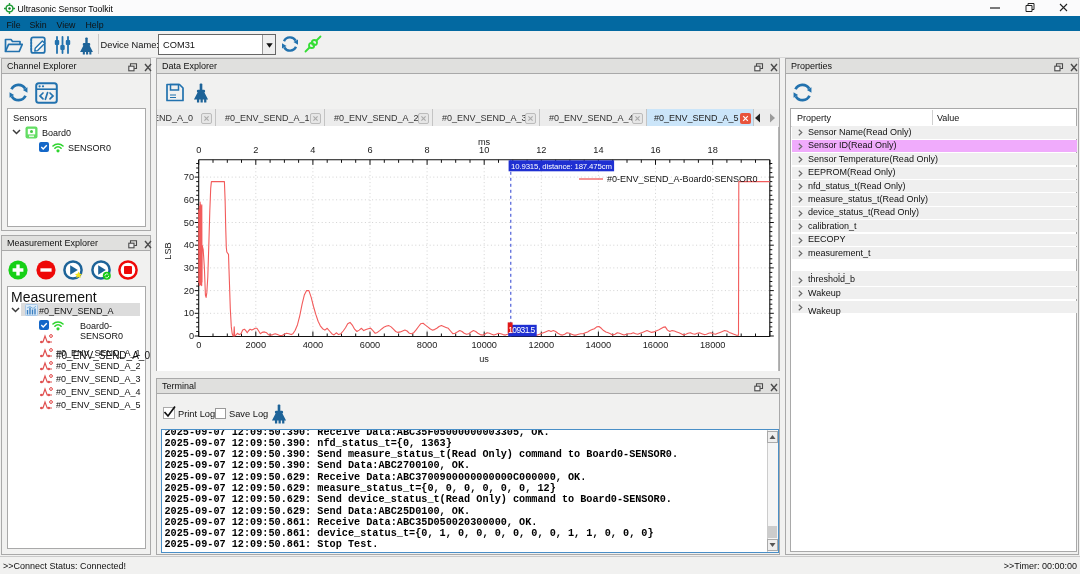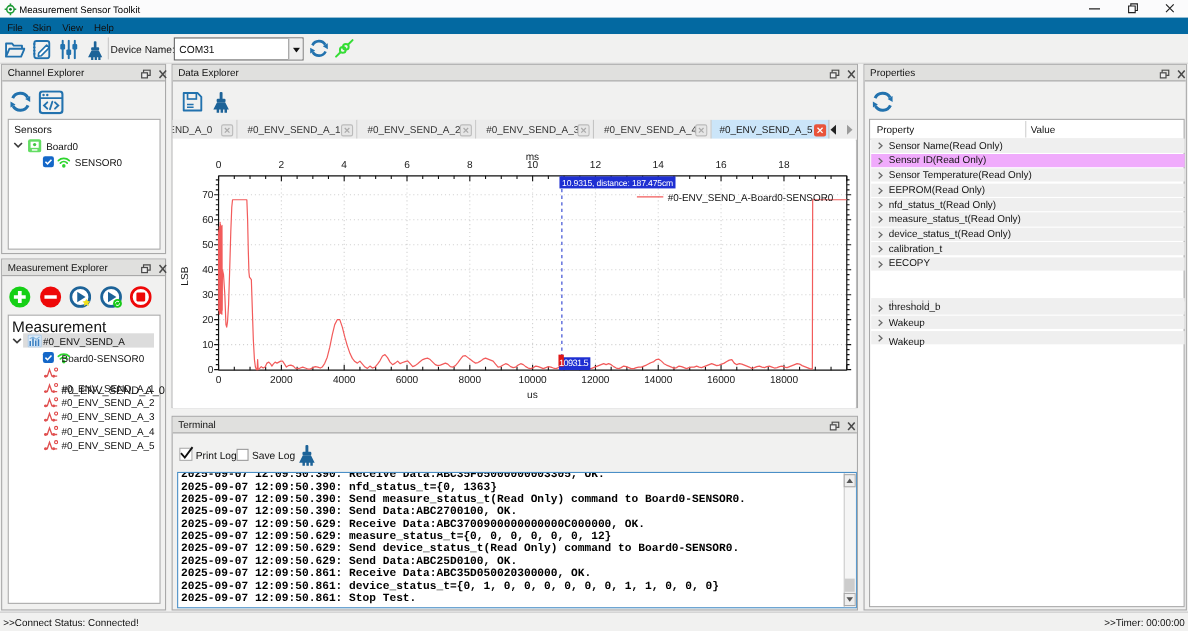--- a/index.html
+++ b/index.html
@@ -8,21 +8,21 @@
 .t9{font-size:9px;color:#111;position:absolute}
 </style></head>
 <body>
 
 <div style="position:absolute;left:0;top:0;width:1080px;height:16px;background:#fbfbfc">
     <svg style="position:absolute;left:4px;top:3px" width="11" height="11" viewBox="0 0 11 11">
 <circle cx="5.5" cy="5.5" r="3.4" fill="none" stroke="#1d9b35" stroke-width="1.4"></circle>
 <path d="M5.5 0v2.4M5.5 8.6V11M0 5.5h2.4M8.6 5.5H11" stroke="#1d9b35" stroke-width="1.4"></path>
 <circle cx="5.5" cy="5.5" r="1.2" fill="#14692a"></circle>
 </svg>
-<div class="t9" style="left:17.5px;top:4px;color:#000;font-size:8.7px">Measurement Sensor Toolkit</div>
+<div class="t9" style="left:17.5px;top:4px;color:#000;font-size:8.7px">Ultrasonic Sensor Toolkit</div>
 <svg style="position:absolute;left:988px;top:0" width="92" height="16" viewBox="0 0 92 16">
 <path d="M2 8h10" stroke="#222" stroke-width="1.2"></path>
 <path d="M38 5.5h6v6h-6zM40 5.5v-2h6v6h-2" stroke="#222" stroke-width="1" fill="none"></path>
 <path d="M72 4l7 7M79 4l-7 7" stroke="#222" stroke-width="1.1"></path>
 </svg>
   </div>
 
 <div style="position:absolute;left:0;top:16px;width:1080px;height:15px;background:#0369a1">
 <div class="t9" style="left:6.5px;top:3.5px;font-size:8.8px">File</div>
 <div class="t9" style="left:29.5px;top:3.5px;font-size:8.8px">Skin</div>
@@ -174,21 +174,21 @@
 </svg>
 <div class="t9" style="left:37px;top:69.5px">#0_ENV_SEND_A</div>
 <div style="position:absolute;left:37px;top:84px;width:10px;height:10px;background:#1467c8;border-radius:2px"></div>
 <svg style="position:absolute;left:37px;top:84px" width="10" height="10" viewBox="0 0 10 10">
       <path d="M2.3 5.1 L4.2 7 L7.8 3.2" stroke="#fff" stroke-width="1.4" fill="none"></path>
     </svg>
     <svg style="position:absolute;left:50px;top:83px" width="12" height="12" viewBox="0 0 12 12">
 <circle cx="6" cy="9.8" r="1.6" fill="#2ed52e"></circle>
 <path d="M2.9 7.2 a4.4 4.4 0 0 1 6.2 0 M1 5 a7.2 7.2 0 0 1 10 0" stroke="#2ed52e" stroke-width="1.6" fill="none" stroke-linecap="round"></path>
 </svg>
-<div class="t9" style="left:54px;top:84.5px">Board0-SENSOR0</div>
+<div class="t9" style="left:78px;top:84.5px">Board0-SENSOR0</div>
 <svg style="position:absolute;left:37px;top:97.39999999999998px" width="14" height="12" viewBox="0 0 14 12">
 <g stroke="#e05050" stroke-width="1.2" fill="none">
 <path d="M1 9 H4 L6 3 L8.2 9 H13"></path>
 </g>
 <circle cx="2.5" cy="9" r="1.3" fill="#e05050"></circle>
       <circle cx="9.8" cy="9" r="1.3" fill="#e05050"></circle>
 <circle cx="12" cy="3" r="1.4" fill="none" stroke="#e04444" stroke-width="1"></circle>
 </svg>
     <div style="position:absolute;left:54px;top:114px;font-size:10px;color:#111">#0_ENV_SEND_A_0</div>
     <svg style="position:absolute;left:37px;top:110.5px" width="14" height="12" viewBox="0 0 14 12">
@@ -457,20 +457,26 @@
           <path d="M0.8 0.8 L3.8 3.5 L0.8 6.2" stroke="#6a6a6a" stroke-width="1.2" fill="none"></path>
         </svg>
 <div style="position:absolute;left:16px;top:0.8px;font-size:9px;color:#111">calibration_t</div>
       </div>
       <div style="position:absolute;left:1px;top:124.5px;width:284.5px;height:12.4px;background:#efefef">
 <svg style="position:absolute;left:6px;top:3px" width="5" height="7" viewBox="0 0 5 7">
           <path d="M0.8 0.8 L3.8 3.5 L0.8 6.2" stroke="#6a6a6a" stroke-width="1.2" fill="none"></path>
         </svg>
 <div style="position:absolute;left:16px;top:0.8px;font-size:9px;color:#111">EECOPY</div>
       </div>
+      <div style="position:absolute;left:1px;top:137.9px;width:284.5px;height:12.4px;background:#efefef">
+<svg style="position:absolute;left:6px;top:3px" width="5" height="7" viewBox="0 0 5 7">
+          <path d="M0.8 0.8 L3.8 3.5 L0.8 6.2" stroke="#6a6a6a" stroke-width="1.2" fill="none"></path>
+        </svg>
+<div style="position:absolute;left:16px;top:0.8px;font-size:9px;color:#111">measurement_t</div>
+      </div>
       <div style="position:absolute;left:1px;top:162px;width:284.5px;height:12.4px;background:#efefef">
 <svg style="position:absolute;left:6px;top:3px" width="5" height="7" viewBox="0 0 5 7">
           <path d="M0.8 0.8 L3.8 3.5 L0.8 6.2" stroke="#6a6a6a" stroke-width="1.2" fill="none"></path>
         </svg>
 <div style="position:absolute;left:16px;top:0.8px;font-size:9px;color:#111">threshold_a</div>
       </div>
       <div style="position:absolute;left:1px;top:164.7px;width:284.5px;height:12.4px;background:#efefef">
 <svg style="position:absolute;left:6px;top:3px" width="5" height="7" viewBox="0 0 5 7">
           <path d="M0.8 0.8 L3.8 3.5 L0.8 6.2" stroke="#6a6a6a" stroke-width="1.2" fill="none"></path>
         </svg>

